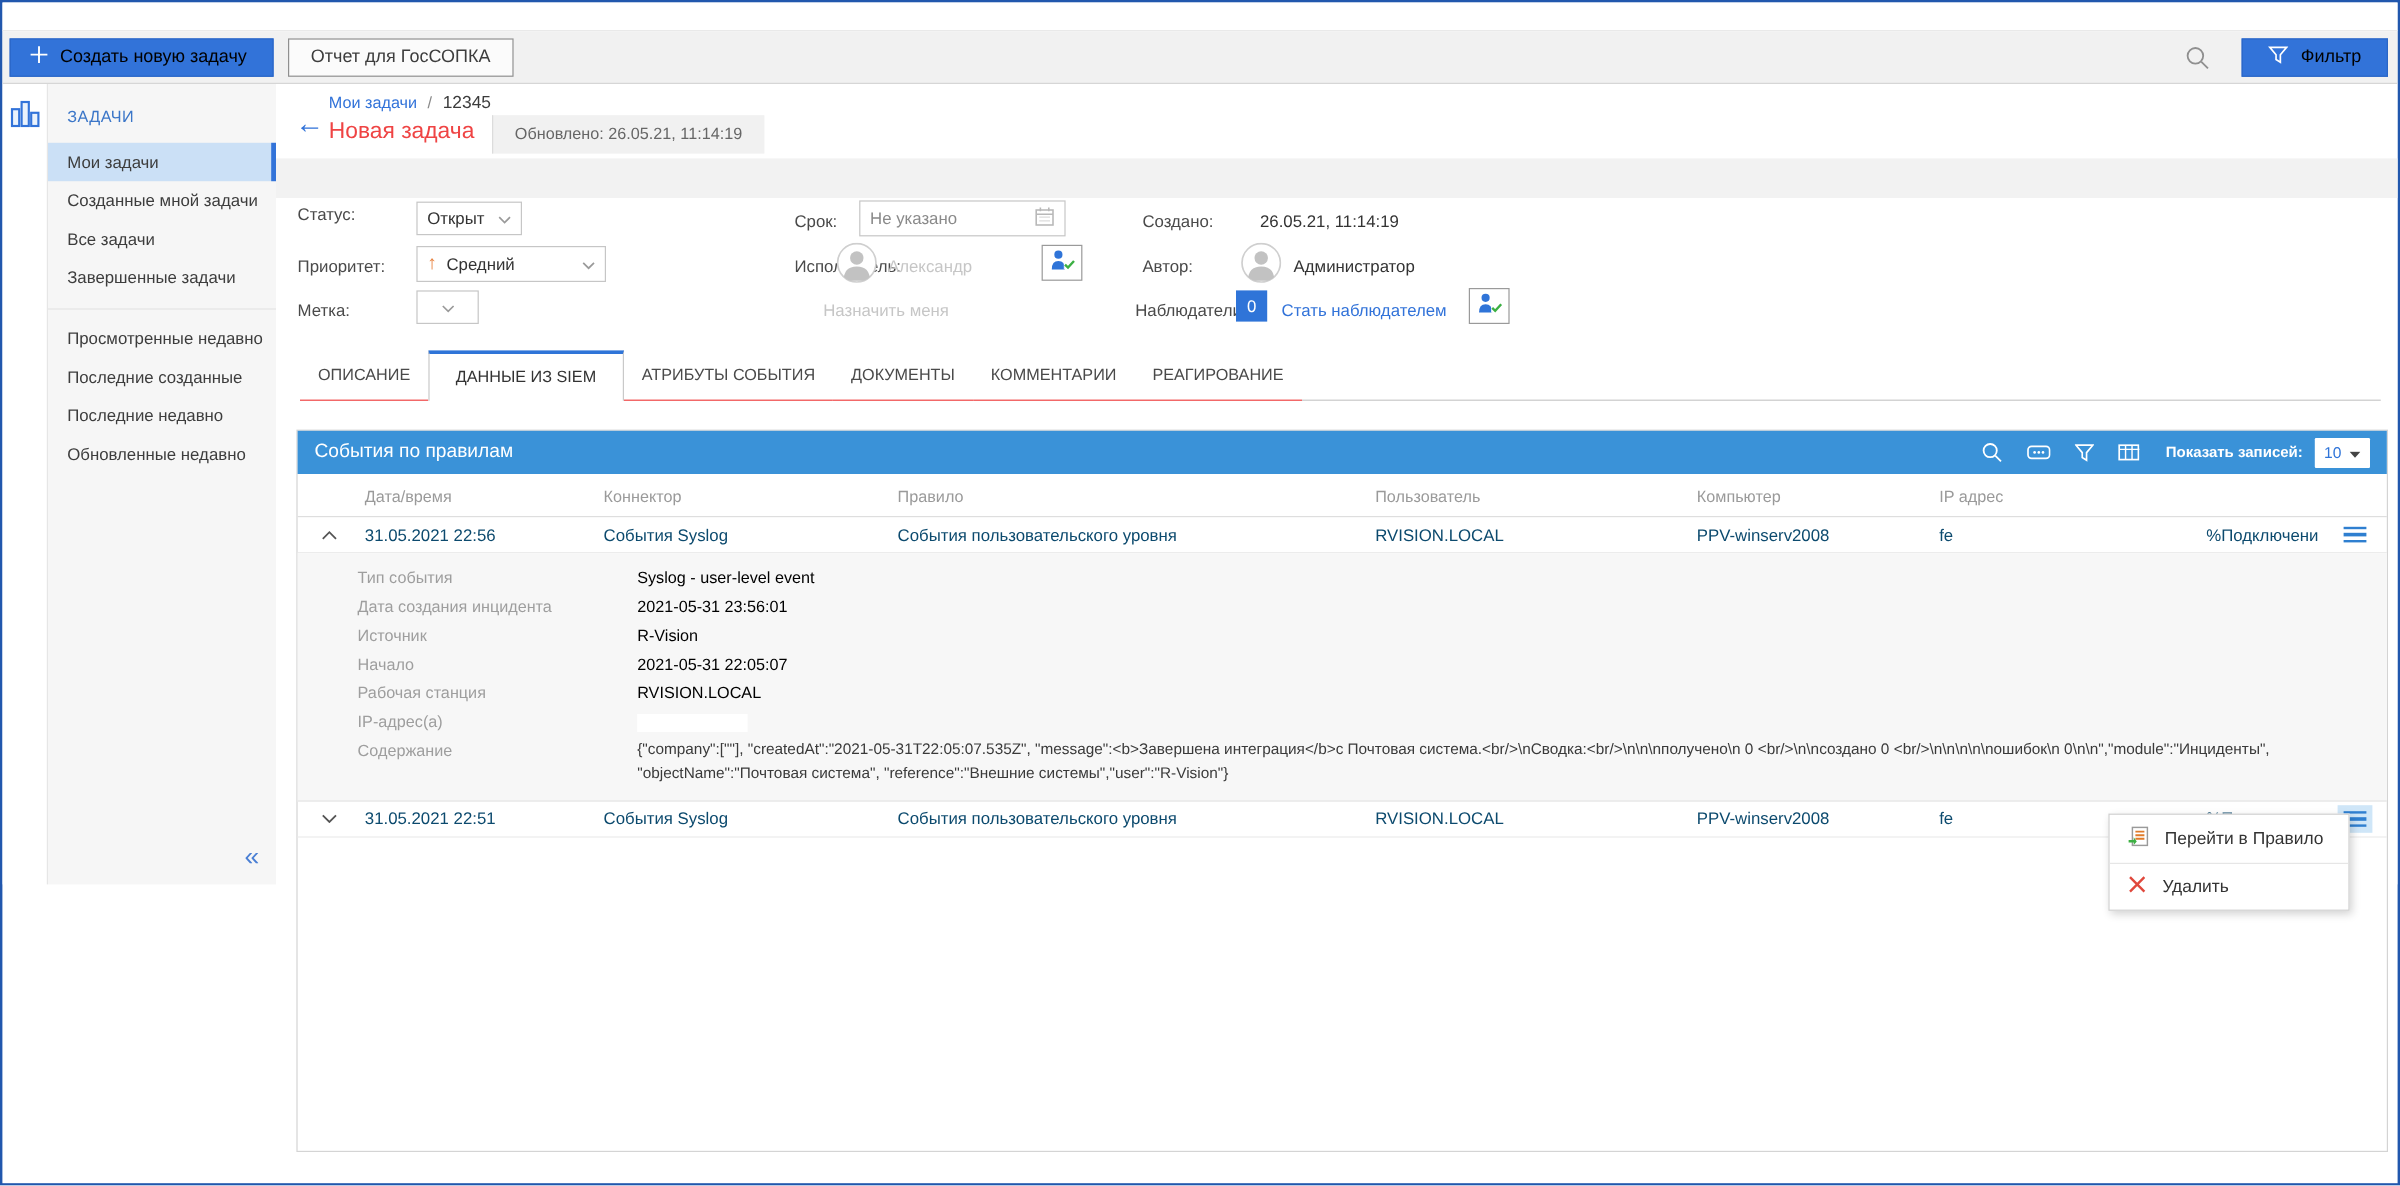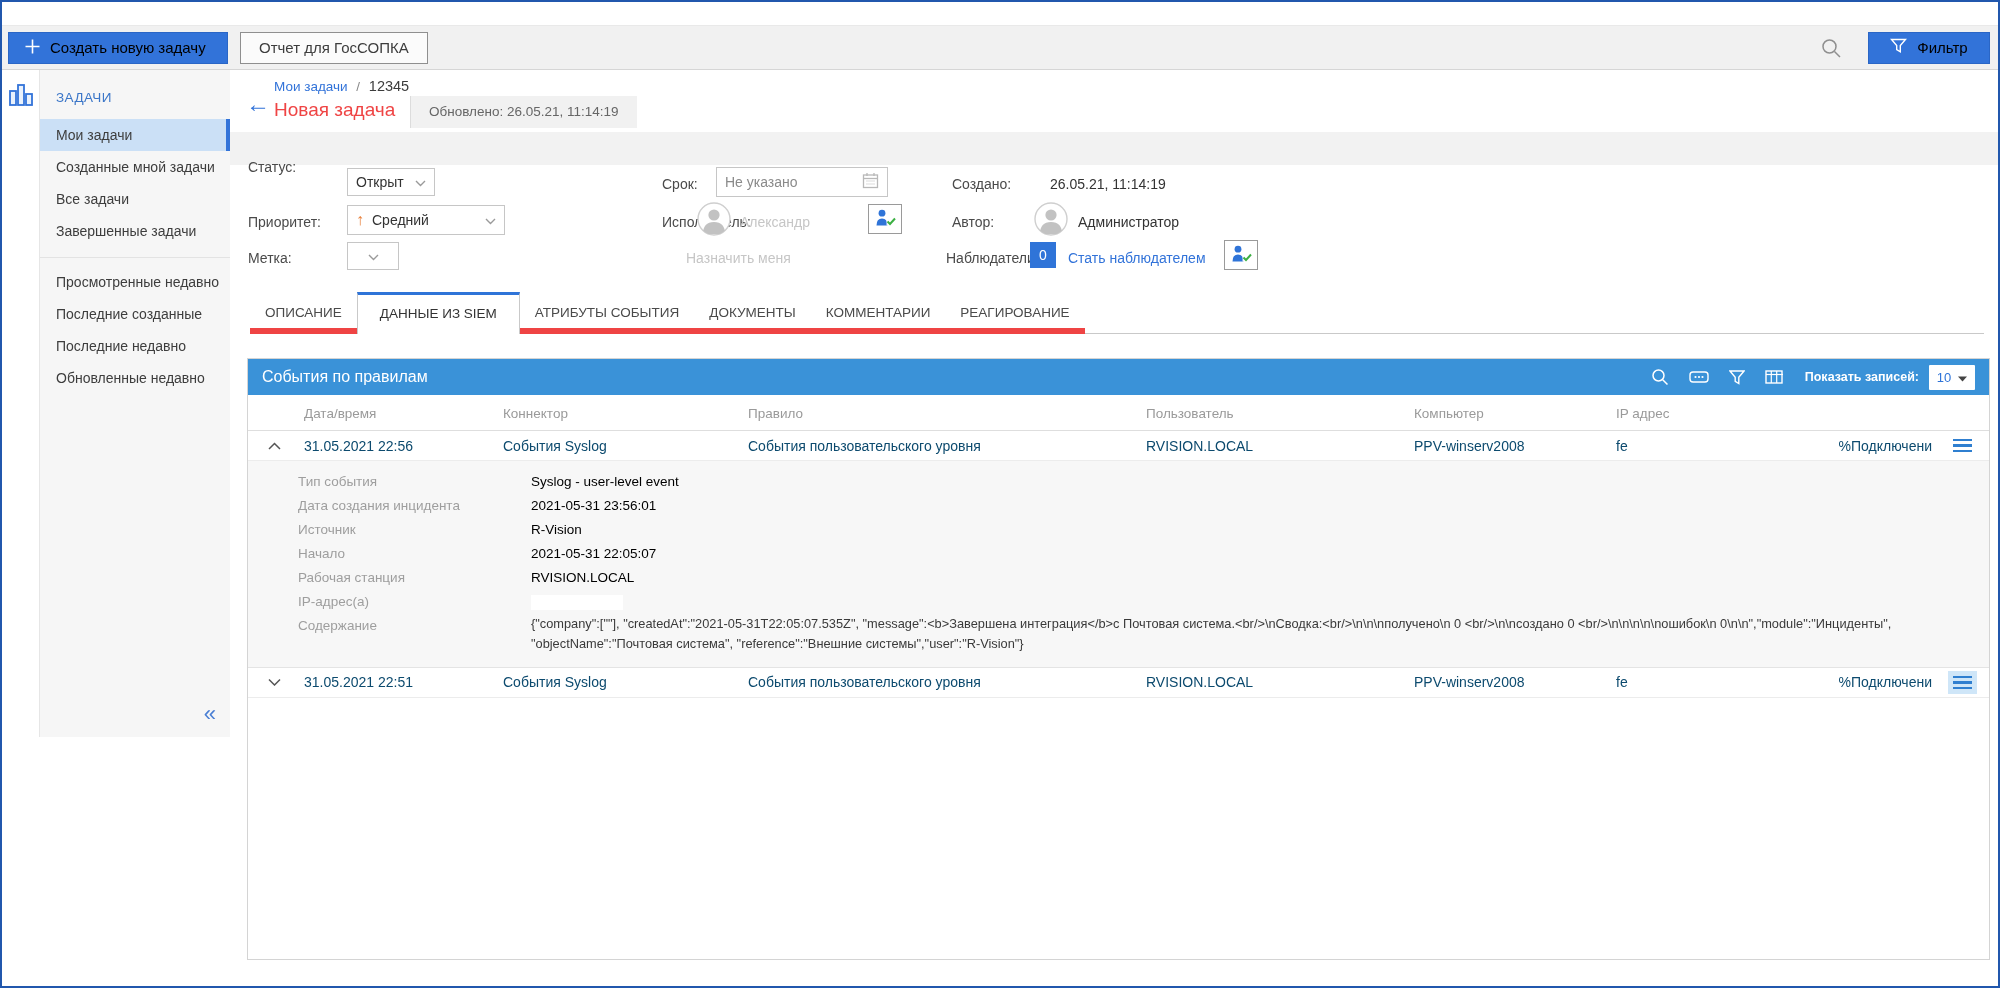--- a/index.html
+++ b/index.html
@@ -47,21 +47,21 @@
   .input-box { position:absolute; background:#fff; border:1px solid #c6c6c6; display:flex; align-items:center; justify-content:space-between; padding:0 8px; font-size:14px; color:#8a8a8a; cursor:text; }
   .avatar { position:absolute; width:34px; height:34px; }
   .ghost-text { position:absolute; color:#c6c6c6; font-size:14px; }
   .icon-btn { position:absolute; width:34px; height:30px; background:#fff; border:1px solid #9a9a9a; display:flex; align-items:center; justify-content:center; cursor:pointer; }
   .badge { position:absolute; width:26px; height:26px; background:#2f74d8; color:#fff; font-size:14px; display:flex; align-items:center; justify-content:center; }
   .link { color:#3273d9; cursor:pointer; }
   .prio-arrow { color:#e8803c; font-size:16px; font-weight:bold; margin-right:8px; }
 
   
   .tabs { position:absolute; left:0; right:14px; top:222px; height:42px; display:flex; padding-left:20px; font-size:13.5px; color:#4a4a4a; }
-  .tab { line-height:41px; padding:0 15px; border-bottom:6px solid #ef4444; cursor:pointer; white-space:nowrap; }
+  .tab { line-height:41px; padding:0 15px; border-bottom:1px solid #ef4444; cursor:pointer; white-space:nowrap; }
   .tab.active { border:1px solid #c9c9c9; border-bottom:none; border-top:3px solid #2f74d8; line-height:37px; padding:0 22px; background:#fff; color:#333; }
   .tabs .tab-fill { flex:1; border-bottom:1px solid #c9c9c9; }
 
   
   .panel { position:absolute; left:17px; top:288px; width:1743px; height:602px; border:1px solid #d4d4d4; background:#fff; }
   .panel-header { height:36px; background:#3a92d8; display:flex; align-items:center; padding:0 14px; color:#fff; }
   .panel-title { font-size:16px; flex:1; }
   .ph-icons { display:flex; align-items:center; gap:20px; margin-right:22px; }
   .ph-icons span { display:flex; cursor:pointer; }
   .ph-records-label { font-size:12.5px; margin-right:10px;font-weight:bold; }
@@ -158,21 +158,21 @@
       <div class="back-arrow">←</div>
       <div class="breadcrumb">
         <span class="bc-link">Мои задачи</span>
         <span class="bc-sep">/</span>
         <span class="bc-cur">12345</span>
       </div>
       <div class="page-title">Новая задача</div>
       <div class="updated-chip">Обновлено: 26.05.21, 11:14:19</div>
       <div class="gray-band"></div>
 
-      <div class="f-label" style="left:18px; top:89px;text-align:center;">Статус:</div>
+      <div class="f-label" style="left:18px; top:100px;text-align:center;">Статус:</div>
       <div class="select-box" style="left:117px; top:98px; width:88px; height:28px;">
         <span>Открыт</span>
         <span><svg width="11" height="7" viewBox="0 0 11 7">
               <polyline points="1,1 5.5,5.5 10,1" stroke="#9a9a9a" stroke-width="1.4" fill="none"></polyline>
             </svg></span>
       </div>
       <div class="f-label" style="left:432px; top:106px;">Срок:</div>
       <div class="input-box" style="left:486px; top:97px; width:172px; height:30px;">
         <span>Не указано</span>
         <span>
@@ -392,16 +392,36 @@
           <div class="cell-menu">
               <span class="hamburger hl">
                 <i></i>
                 <i></i>
                 <i></i>
               </span>
             </div>
         </div>
       </div>
 
+      <div class="context-menu">
+        <div class="cm-item">
+          <span>
+            <svg width="18" height="18" viewBox="0 0 18 18">
+              <rect x="4" y="1.5" width="12.5" height="15" fill="#fff" stroke="#9a9a9a" stroke-width="1.2"></rect>
+              <path d="M6.5 5 H14 M6.5 8 H14 M6.5 11 H14" stroke="#e07b2a" stroke-width="1.6"></path>
+              <path d="M1 13 L6 13 L6 10.5 L9 14.5 L6 18 L6 15.5 L1 15.5 Z" fill="#3cb043" transform="scale(0.85) translate(0,1)"></path>
+            </svg>
+          </span>
+          <span>Перейти в Правило</span>
+        </div>
+        <div class="cm-item">
+          <span>
+            <svg width="16" height="16" viewBox="0 0 16 16">
+                <path d="M2 2 L14 14 M14 2 L2 14" stroke="#e0483c" stroke-width="2" fill="none"></path>
+              </svg>
+          </span>
+          <span>Удалить</span>
+        </div>
+      </div>
 
     </div>
   </div>
 </div>
 
 </body></html>

